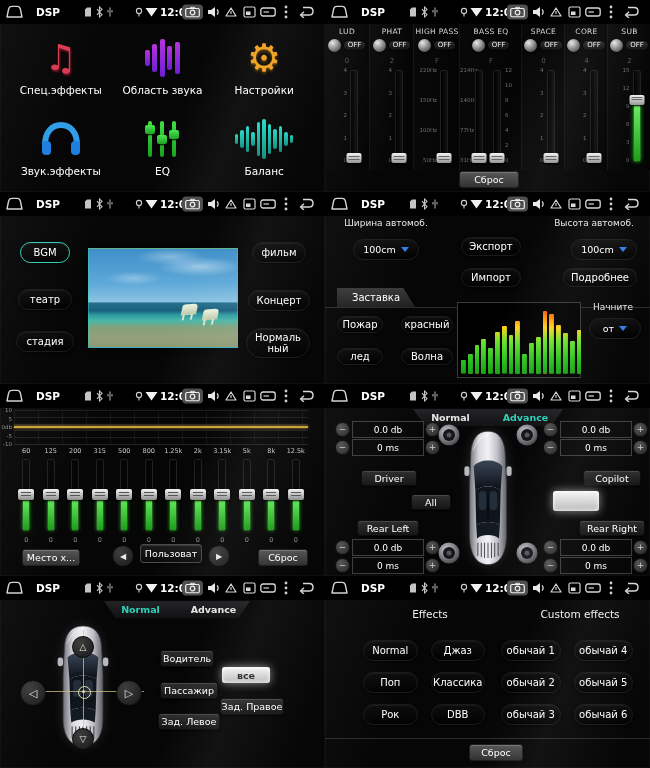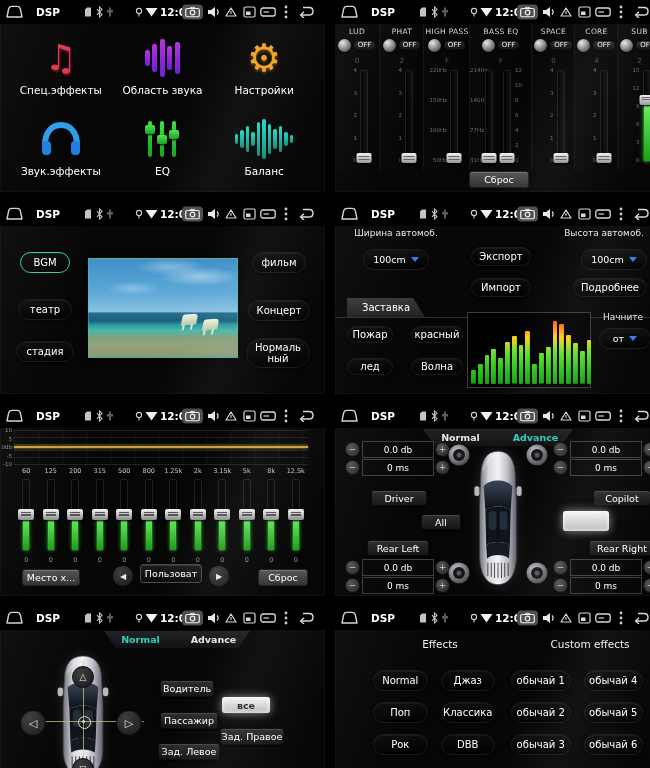--- a/index.html
+++ b/index.html
@@ -1,17 +1,17 @@
 <!DOCTYPE html>
 <html><head>
 <meta charset="utf-8">
 <style>
 html,body{margin:0;padding:0;width:650px;height:768px;overflow:hidden;background:#000;
   font-family:"DejaVu Sans","Liberation Sans",sans-serif;}
-.screen{width:576px;height:768px;display:grid;grid-template-columns:325px 325px;grid-auto-rows:192px;gap:10px;}
+.screen{width:576px;height:768px;display:grid;grid-template-columns:325px 325px;grid-auto-rows:192px;}
 .panel{position:relative;width:325px;height:192px;background:#060606;overflow:hidden;
   box-shadow:inset 0 0 0 1px rgba(255,255,255,0.035);}
 .panel::after{content:"";position:absolute;left:0;right:0;top:24px;bottom:0;pointer-events:none;
   background:linear-gradient(110deg,rgba(255,255,255,0.045) 0%,transparent 28%,transparent 55%,rgba(255,255,255,0.05) 70%,transparent 92%);}
 
 .statusbar{position:absolute;top:0;left:0;right:0;height:24px;background:#000;z-index:6;}
 .sbi,.sbt{position:absolute;top:50%;transform:translateY(-50%);display:flex;align-items:center;line-height:1;}
 .sbt{font-size:10.5px;font-weight:bold;color:#fff;}
 .cambox{background:#4f4f4f;border-radius:4px;padding:2px 3px;}
 

